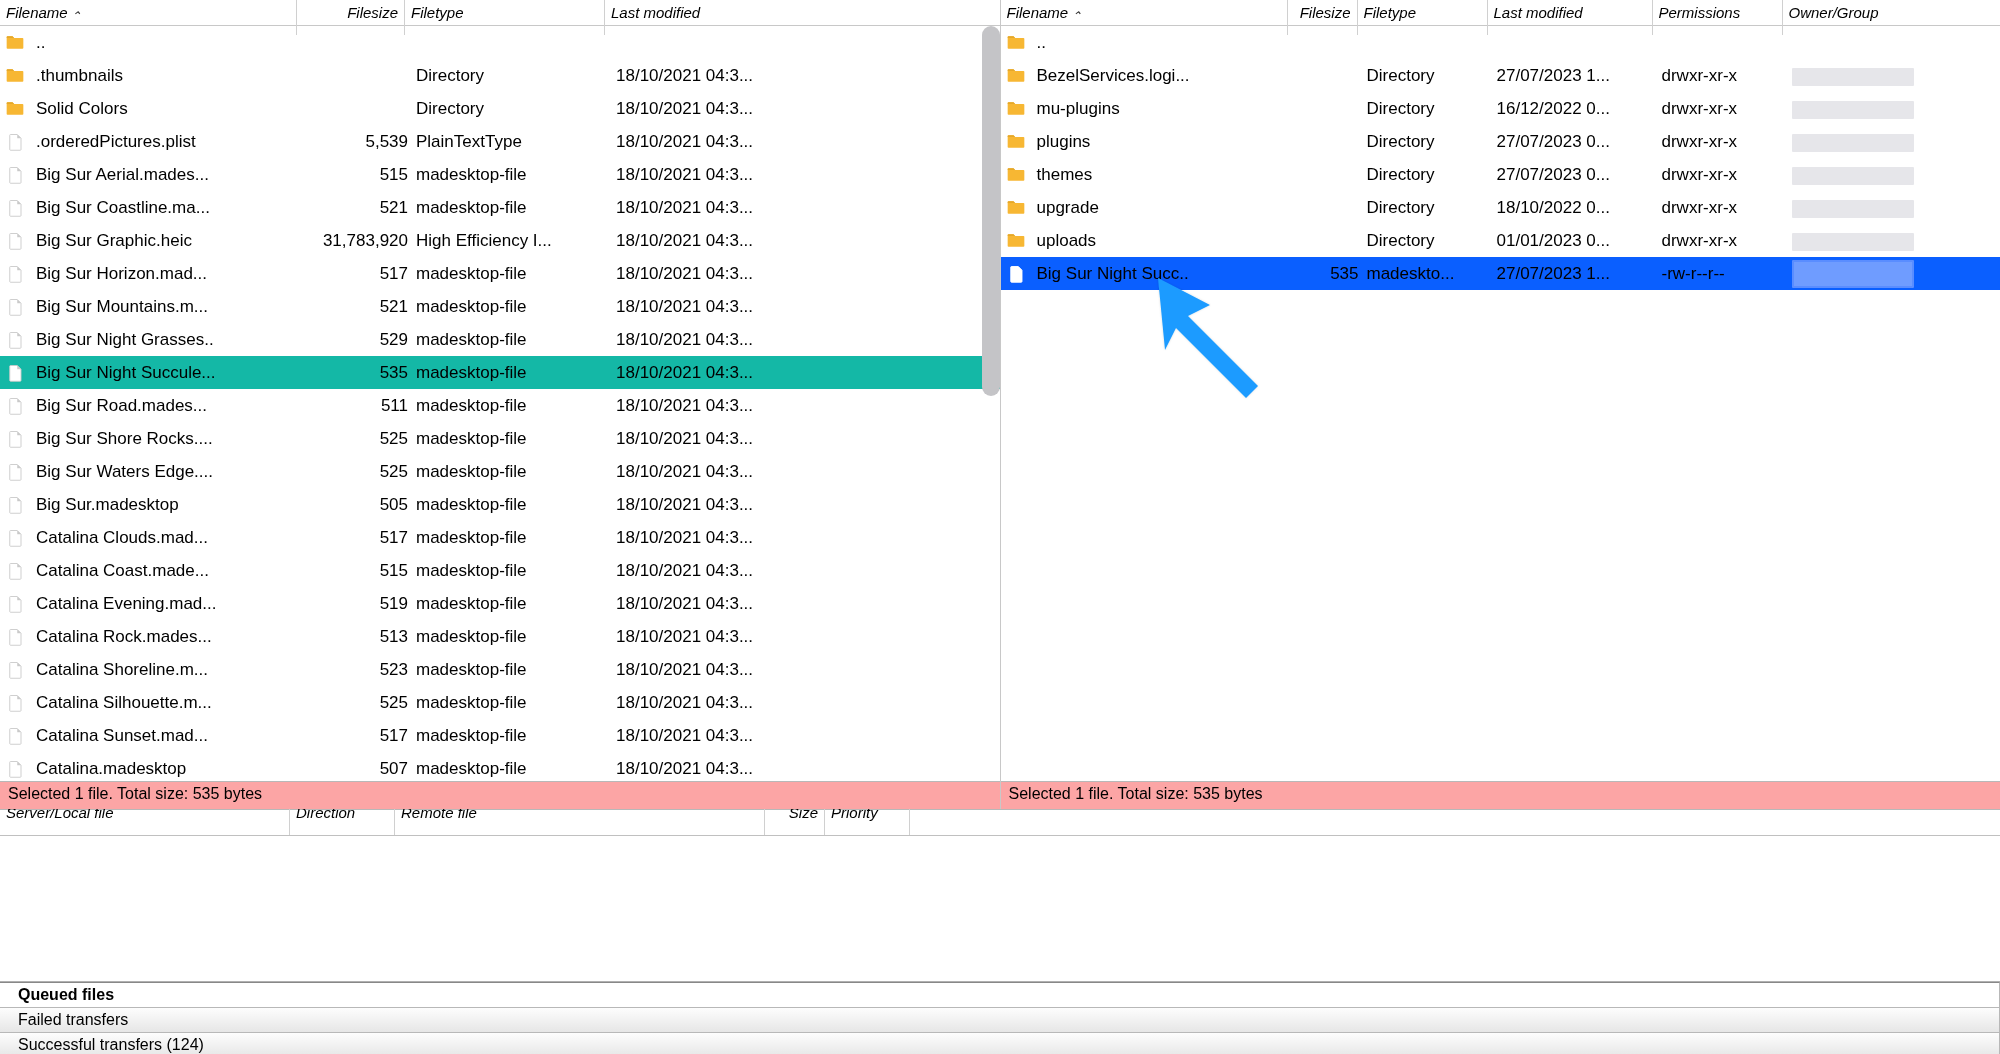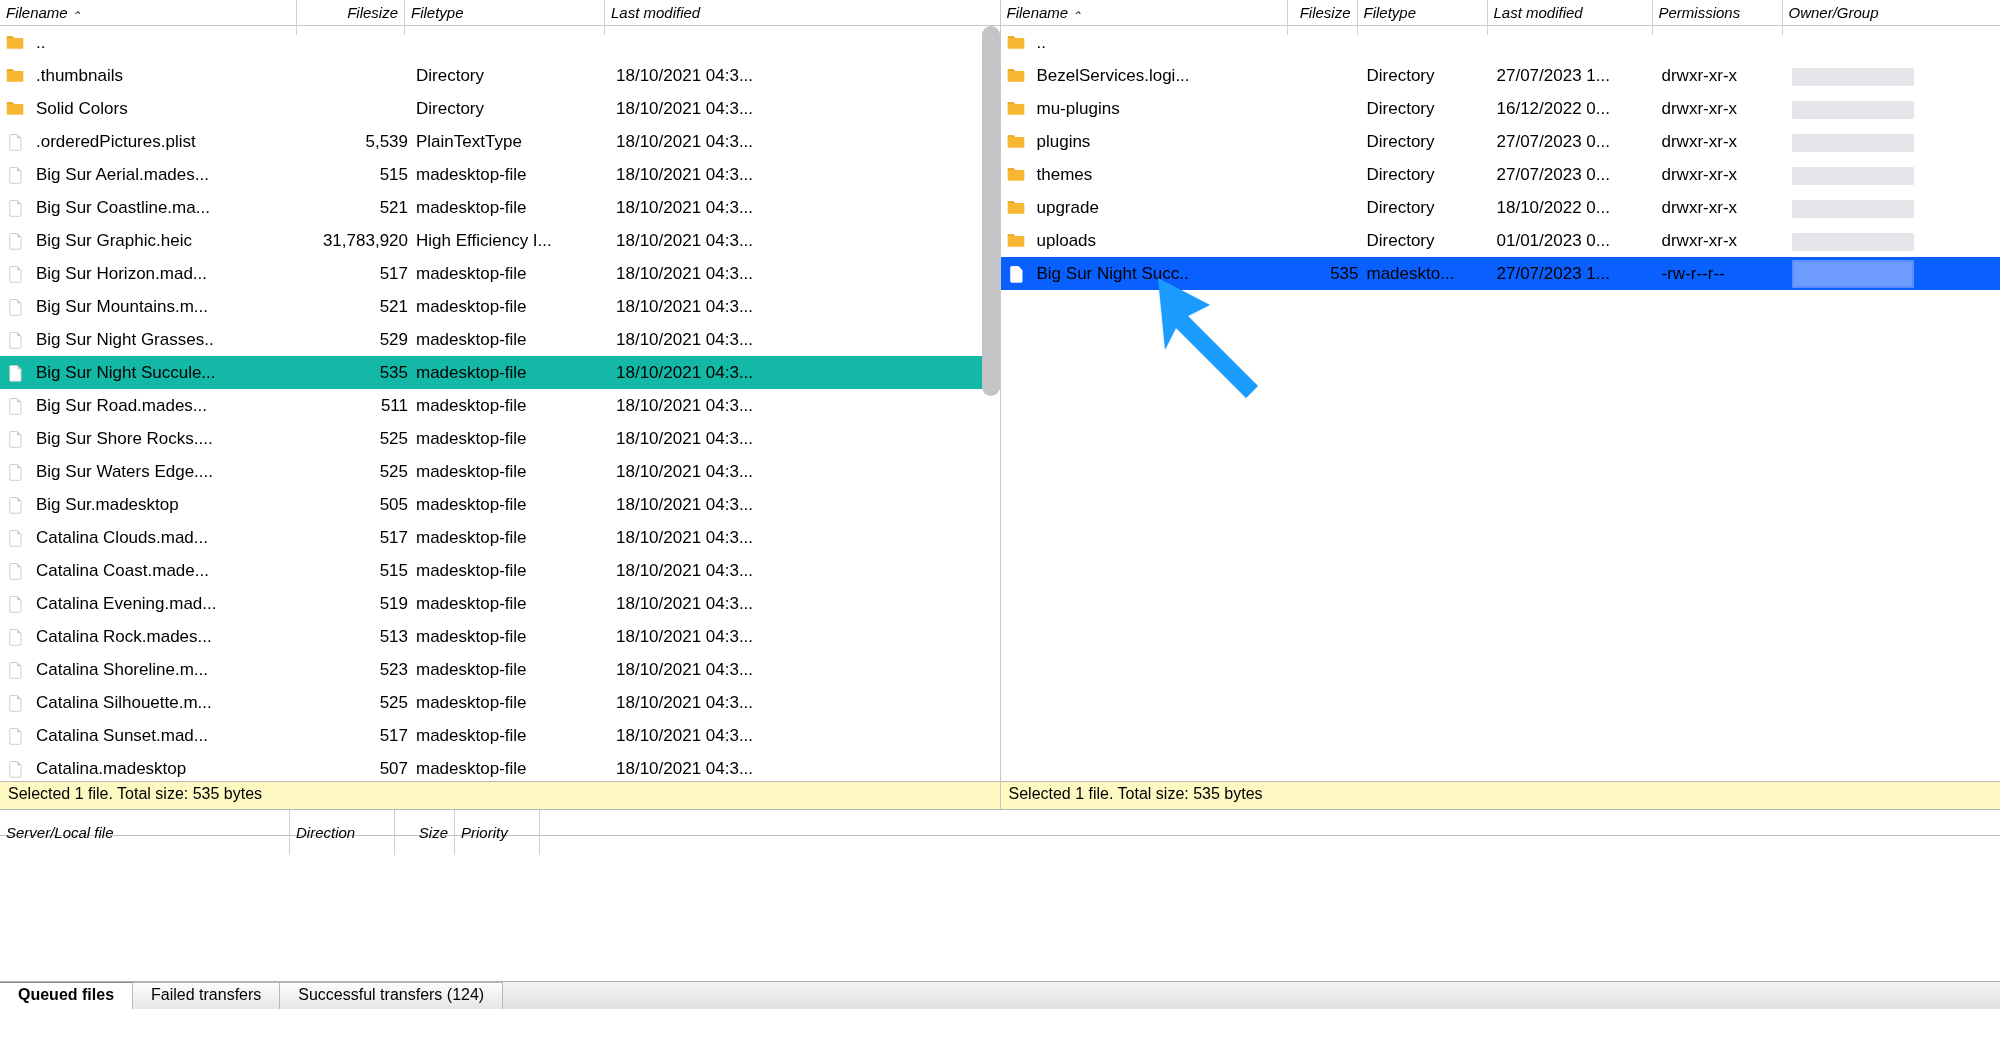--- a/index.html
+++ b/index.html
@@ -110,44 +110,45 @@
       height: 370px;
       background: #c4c4c7;
       border-radius: 9px;
     }
 
     .status-line {
       height: 28px;
       padding: 3px 8px;
       font-size: 16px;
       border-top: 1px solid #b8b8b8;
-      background: #fef9c3;
+      background: #fca5a5;
     }
 
     .queue-header {
       display: flex;
       height: 26px;
       border-bottom: 1px solid #c0c0c0;
       background: #fff;
       font-size: 15px;
-      align-items: flex-start;
+      align-items: flex-end;
     }
     .queue-header .col-header { border-right: 1px solid #d0d0d0; }
 
     .queue-body {
       height: 145px;
       background: #fff;
     }
 
     .tabs {
       display: flex;
       height: 28px;
       background: linear-gradient(#f4f4f4, #e0e0e0);
       border-top: 1px solid #b0b0b0;
       font-size: 16px;
+      flex-direction: column;
     }
     .tab {
       padding: 3px 18px;
       border-right: 1px solid #b8b8b8;
       border-top: 1px solid #b8b8b8;
       background: linear-gradient(#fdfdfd, #e6e6e6);
       cursor: pointer;
     }
     .tab.active {
       background: #fff;
@@ -587,20 +588,21 @@
           </span>
         </div>
       </div>
     <div class="status-line">Selected 1 file. Total size: 535 bytes</div>
   </div>
 </div>
 
 <div class="queue-header">
   <div class="col-header" style="width:290px">Server/Local file</div>
   <div class="col-header" style="width:105px">Direction</div>
+  <div class="col-header" style="width:370px">Remote file</div>
   <div class="col-header" style="width:60px;text-align:right">Size</div>
   <div class="col-header" style="width:85px">Priority</div>
 </div>
 <div class="queue-body"></div>
 
 <div class="tabs">
   <div class="tab active">Queued files</div>
   <div class="tab">Failed transfers</div>
   <div class="tab">Successful transfers (124)</div>
 </div>

